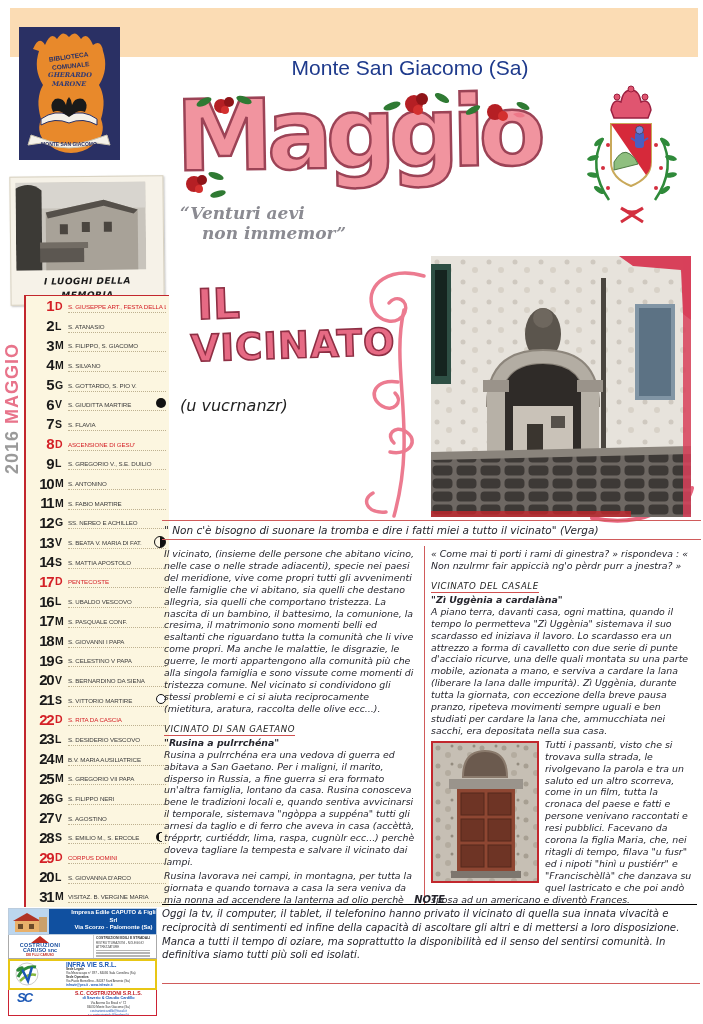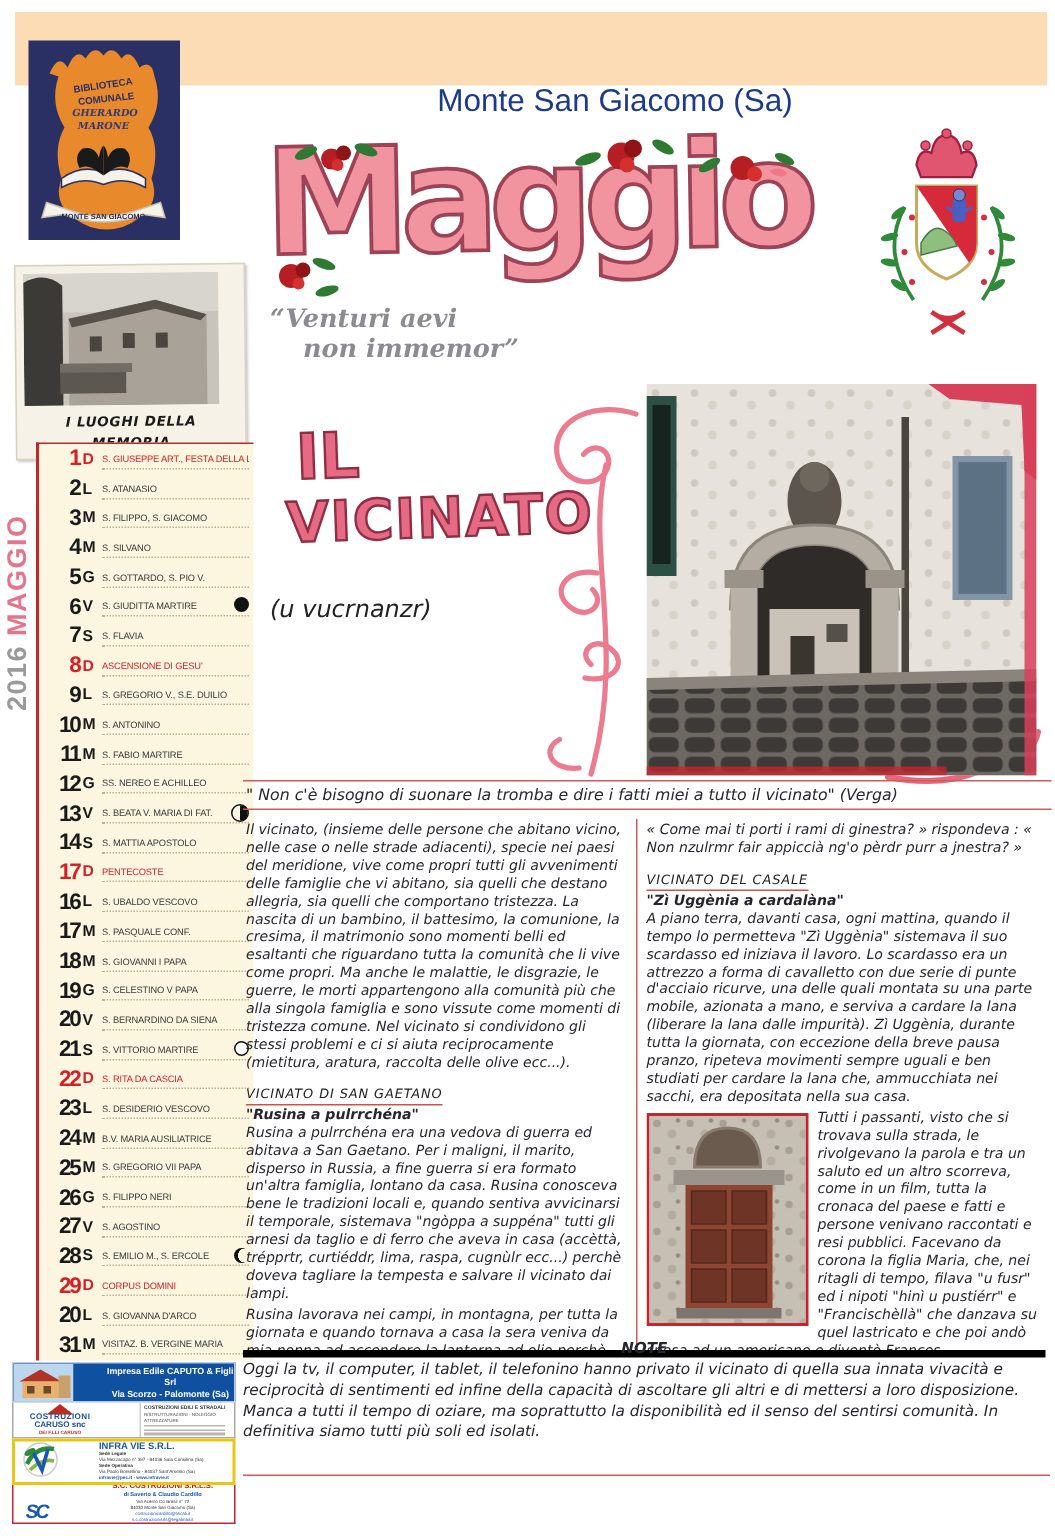--- a/index.html
+++ b/index.html
@@ -57,36 +57,36 @@
   .vsub{position:absolute;left:180px;top:396px;font:italic 16px "DejaVu Sans",sans-serif;color:#222;}
   
   .arch{position:absolute;left:431px;top:256px;width:260px;height:261px;}
   .swirls-left{position:absolute;left:286px;top:262px;}
   .swirl-br{position:absolute;left:588px;top:462px;}
   
   .hw{font-family:"DejaVu Sans",sans-serif;font-style:italic;color:#26262e;}
   .quotebar{position:absolute;left:162px;top:520px;width:535px;border-top:1px solid #d05b5b;
             border-bottom:1px solid #d05b5b;padding:3px 2px;font-size:10.5px;}
   .cols{position:absolute;left:162px;top:546px;width:535px;height:359px;display:flex;
-        overflow:hidden;border-bottom:5px solid #000000;box-sizing:border-box;}
+        overflow:hidden;border-bottom:1px solid #000000;box-sizing:border-box;}
   .colL{width:263px;padding:2px 5px 0 2px;border-right:1px solid #d05b5b;box-sizing:border-box;}
   .colR{flex:1;padding:2px 2px 0 6px;}
   .cols p{margin:0 0 2px;font-size:9.4px;line-height:11.9px;}
   .hw-h{display:inline-block;font-size:8.6px;font-weight:normal;letter-spacing:.6px;
         border-bottom:1px solid #d05050;padding-bottom:1px;margin:2px 0 1px;color:#222;}
   .hw-sub{font-size:9.4px;font-weight:bold;margin:0 0 1px;}
   .doorwrap{overflow:hidden;}
   .door{float:left;width:104px;height:138px;border:2px solid #c2272d;margin:2px 6px 0 0;}
   .noteT{position:absolute;left:162px;top:894px;width:535px;text-align:center;
          font-weight:bold;font-size:10px;}
   .noteP{position:absolute;left:162px;top:907px;width:538px;font-size:10.2px;line-height:13.8px;}
   .endline{position:absolute;left:162px;top:983px;width:538px;border-top:1px solid #d05b5b;}
   
   .ads{position:absolute;left:8px;top:908px;width:149px;}
-  .ad{box-sizing:border-box;display:flex;align-items:flex-end;overflow:hidden;background:#fff;gap:22px;}
+  .ad{box-sizing:border-box;display:flex;align-items:flex-start;overflow:hidden;background:#fff;gap:22px;}
   .ad1{height:27px;background:#1050a0;border:1px solid #bcd;}
   .ad1 .txt{color:#fff;font-size:5.9px;font-weight:bold;text-align:center;flex:1;line-height:7.5px;}
   .ad2{height:24px;border:1px solid #aaa;border-top:none;}
   .ad2-logo{width:62px;text-align:center;line-height:5px;}
   .ad2-roof{width:0;height:0;border-left:9px solid transparent;border-right:9px solid transparent;
             border-bottom:7px solid #c22a20;margin:1px auto 0;}
   .ad2-c1{font-size:5.4px;font-weight:bold;color:#1a4fa0;letter-spacing:.3px;}
   .ad2-c2{font-size:5.4px;font-weight:bold;color:#1a4fa0;}
   .ad2-c3{font-size:3.2px;color:#c22a20;font-weight:bold;}
   .ad2-r{flex:1;border-left:1px solid #ccc;padding:1px 2px;}

